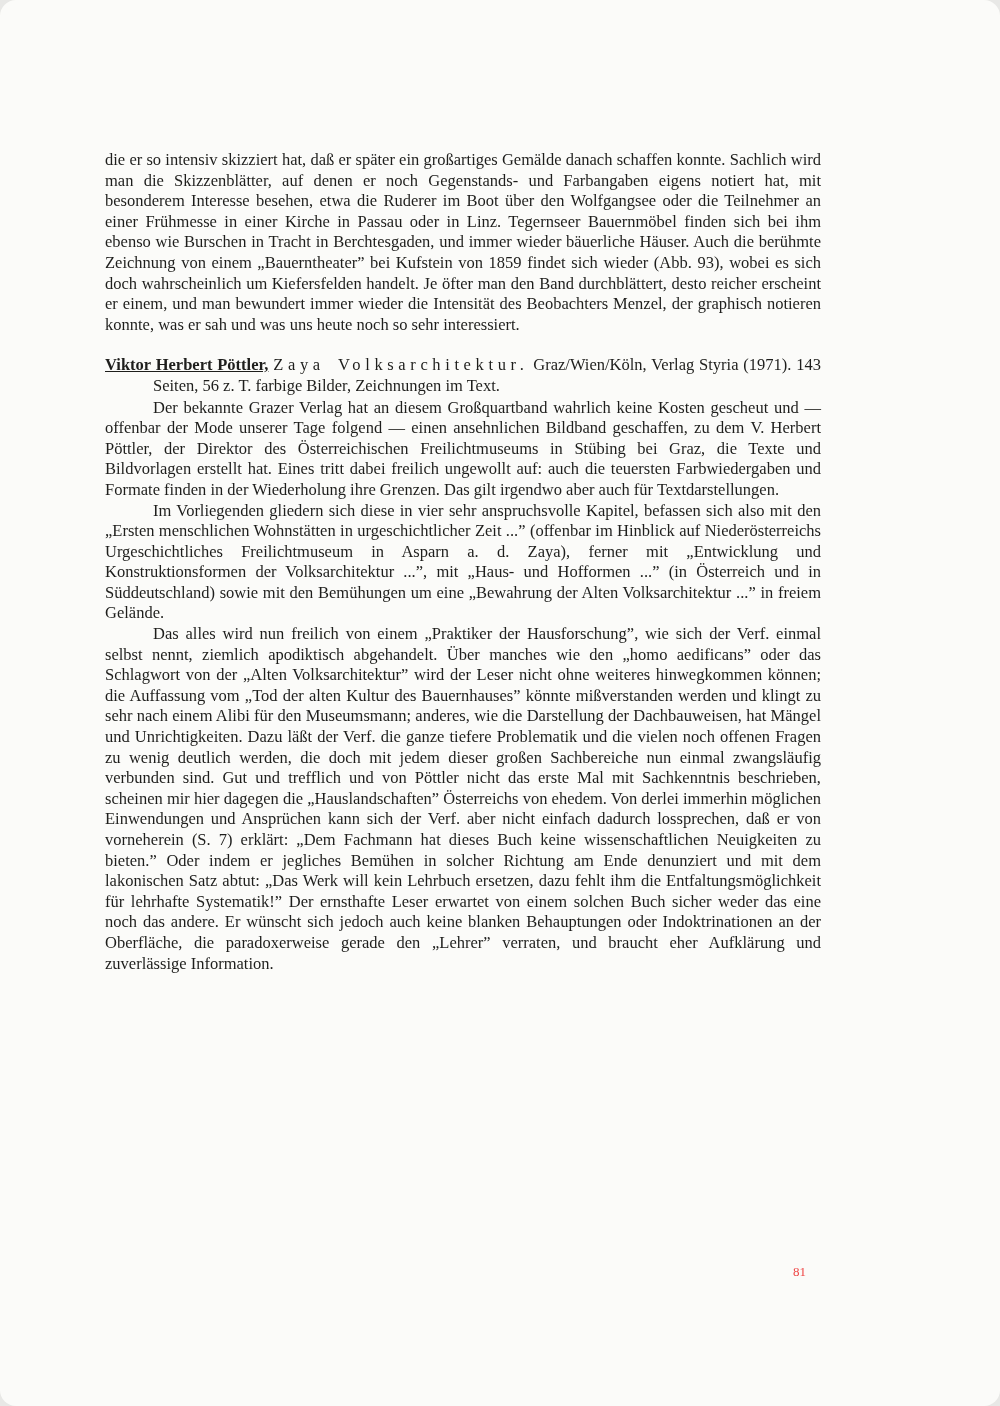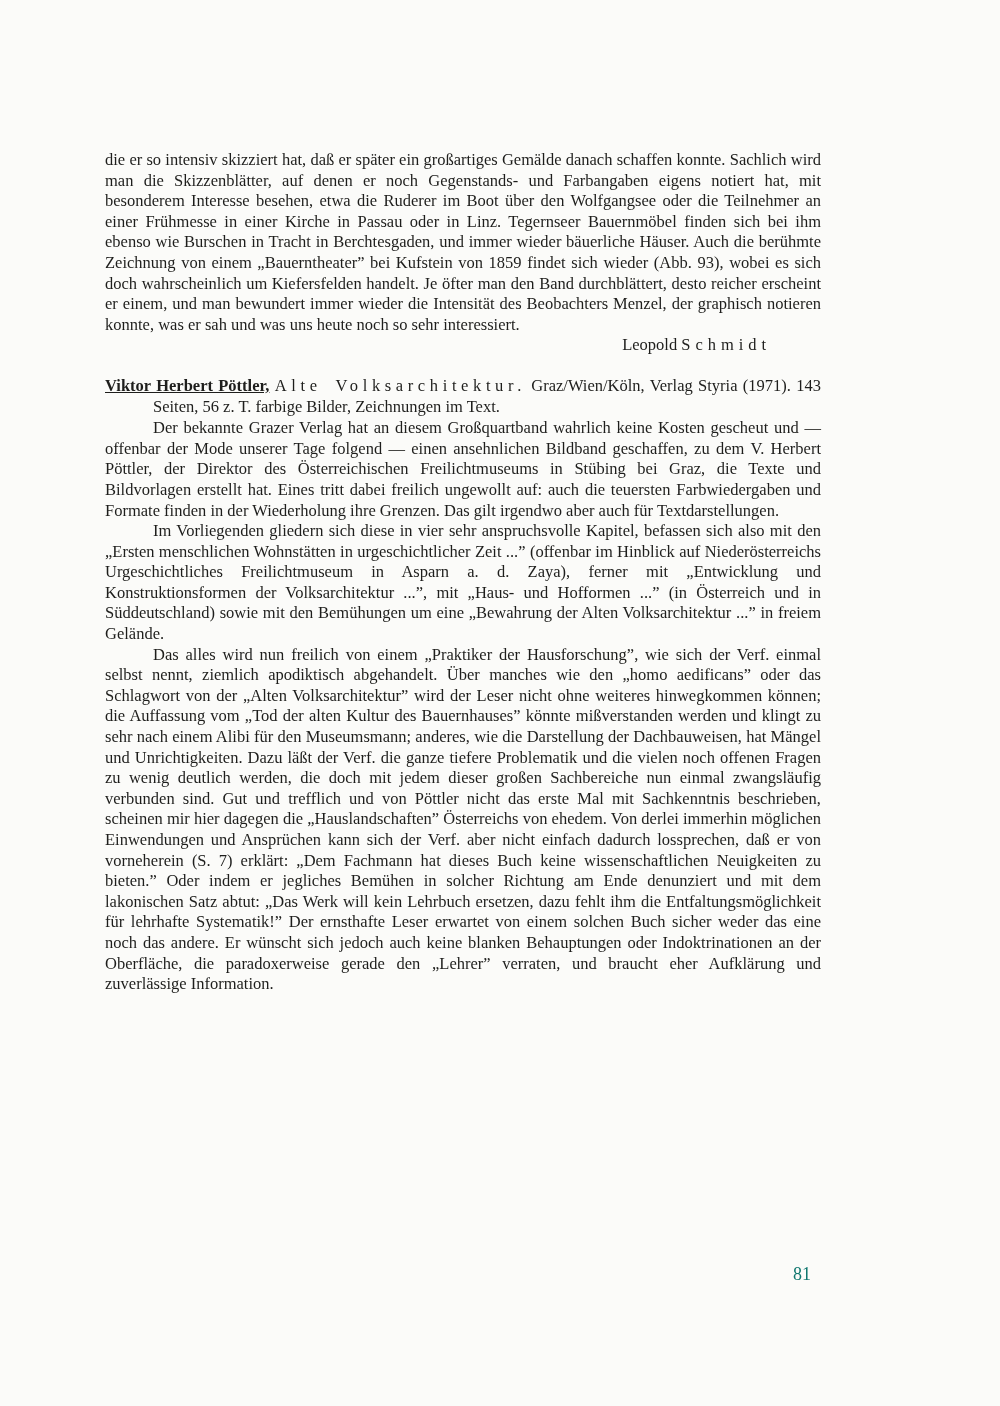--- a/index.html
+++ b/index.html
@@ -10,20 +10,21 @@
   .page {
     position: relative;
     width: 1000px;
     height: 1406px;
     margin: 0 auto;
     background: #fbfbf9;
     color: #1e1e1c;
     font-family: "Liberation Serif", "DejaVu Serif", serif;
     box-sizing: border-box;
     overflow: hidden;
+    border-radius: 16px;
   }
   .text-block {
     position: absolute;
     left: 105px;
     top: 150px;
     width: 716px;
     font-size: 16.5px;
     line-height: 20.6px;
     text-align: justify;
   }
@@ -50,36 +51,35 @@
     text-decoration: underline;
   }
   .reference .spaced-title {
     letter-spacing: 0.28em;
     word-spacing: 0.25em;
   }
   .page-number {
     position: absolute;
     left: 793px;
     top: 1264px;
-    font-size: 18px;
+    font-size: 13px;
     font-family: "Liberation Serif", "DejaVu Serif", serif;
-    color: #0f766e;
+    color: #ef4444;
   }
 </style>
 </head>
 <body>
 
 <div class="page">
   <div class="text-block">
 
     <p class="para">die er so intensiv skizziert hat, daß er später ein großartiges Gemälde danach schaffen konnte. Sachlich wird man die Skizzenblätter, auf denen er noch Gegenstands- und Farbangaben eigens notiert hat, mit besonderem Interesse besehen, etwa die Ruderer im Boot über den Wolfgangsee oder die Teilnehmer an einer Frühmesse in einer Kirche in Passau oder in Linz. Tegernseer Bauernmöbel finden sich bei ihm ebenso wie Burschen in Tracht in Berchtesgaden, und immer wieder bäuerliche Häuser. Auch die berühmte Zeichnung von einem „Bauerntheater” bei Kufstein von 1859 findet sich wieder (Abb. 93), wobei es sich doch wahrscheinlich um Kiefersfelden handelt. Je öfter man den Band durchblättert, desto reicher erscheint er einem, und man bewundert immer wieder die Intensität des Beobachters Menzel, der graphisch notieren konnte, was er sah und was uns heute noch so sehr interessiert.</p>
 
-    <p class="signature"><span>Leopold</span> <span class="spaced">Schmidt</span></p>
 
-    <p class="reference"><span class="bold">Viktor Herbert Pöttler,</span> <span class="spaced-title">Alte Volksarchitektur.</span> <span>Graz/Wien/Köln, Verlag Styria (1971). 143 Seiten, 56 z. T. farbige Bilder, Zeichnungen im Text.</span></p>
+    <p class="reference"><span class="bold">Viktor Herbert Pöttler,</span> <span class="spaced-title">Zaya Volksarchitektur.</span> <span>Graz/Wien/Köln, Verlag Styria (1971). 143 Seiten, 56 z. T. farbige Bilder, Zeichnungen im Text.</span></p>
 
     <p class="para indent">Der bekannte Grazer Verlag hat an diesem Großquartband wahrlich keine Kosten gescheut und — offenbar der Mode unserer Tage folgend — einen ansehnlichen Bildband geschaffen, zu dem V. Herbert Pöttler, der Direktor des Österreichischen Freilichtmuseums in Stübing bei Graz, die Texte und Bildvorlagen erstellt hat. Eines tritt dabei freilich ungewollt auf: auch die teuersten Farbwiedergaben und Formate finden in der Wiederholung ihre Grenzen. Das gilt irgendwo aber auch für Textdarstellungen.</p>
 
     <p class="para indent">Im Vorliegenden gliedern sich diese in vier sehr anspruchsvolle Kapitel, befassen sich also mit den „Ersten menschlichen Wohnstätten in urgeschichtlicher Zeit ...” (offenbar im Hinblick auf Niederösterreichs Urgeschichtliches Freilichtmuseum in Asparn a. d. Zaya), ferner mit „Entwicklung und Konstruktionsformen der Volksarchitektur ...”, mit „Haus- und Hofformen ...” (in Österreich und in Süddeutschland) sowie mit den Bemühungen um eine „Bewahrung der Alten Volksarchitektur ...” in freiem Gelände.</p>
 
     <p class="para indent">Das alles wird nun freilich von einem „Praktiker der Hausforschung”, wie sich der Verf. einmal selbst nennt, ziemlich apodiktisch abgehandelt. Über manches wie den „homo aedificans” oder das Schlagwort von der „Alten Volksarchitektur” wird der Leser nicht ohne weiteres hinwegkommen können; die Auffassung vom „Tod der alten Kultur des Bauernhauses” könnte mißverstanden werden und klingt zu sehr nach einem Alibi für den Museumsmann; anderes, wie die Darstellung der Dachbauweisen, hat Mängel und Unrichtigkeiten. Dazu läßt der Verf. die ganze tiefere Problematik und die vielen noch offenen Fragen zu wenig deutlich werden, die doch mit jedem dieser großen Sachbereiche nun einmal zwangsläufig verbunden sind. Gut und trefflich und von Pöttler nicht das erste Mal mit Sachkenntnis beschrieben, scheinen mir hier dagegen die „Hauslandschaften” Österreichs von ehedem. Von derlei immerhin möglichen Einwendungen und Ansprüchen kann sich der Verf. aber nicht einfach dadurch lossprechen, daß er von vorneherein (S. 7) erklärt: „Dem Fachmann hat dieses Buch keine wissenschaftlichen Neuigkeiten zu bieten.” Oder indem er jegliches Bemühen in solcher Richtung am Ende denunziert und mit dem lakonischen Satz abtut: „Das Werk will kein Lehrbuch ersetzen, dazu fehlt ihm die Entfaltungsmöglichkeit für lehrhafte Systematik!” Der ernsthafte Leser erwartet von einem solchen Buch sicher weder das eine noch das andere. Er wünscht sich jedoch auch keine blanken Behauptungen oder Indoktrinationen an der Oberfläche, die paradoxerweise gerade den „Lehrer” verraten, und braucht eher Aufklärung und zuverlässige Information.</p>
 
   </div>
 
   <div class="page-number">81</div>

